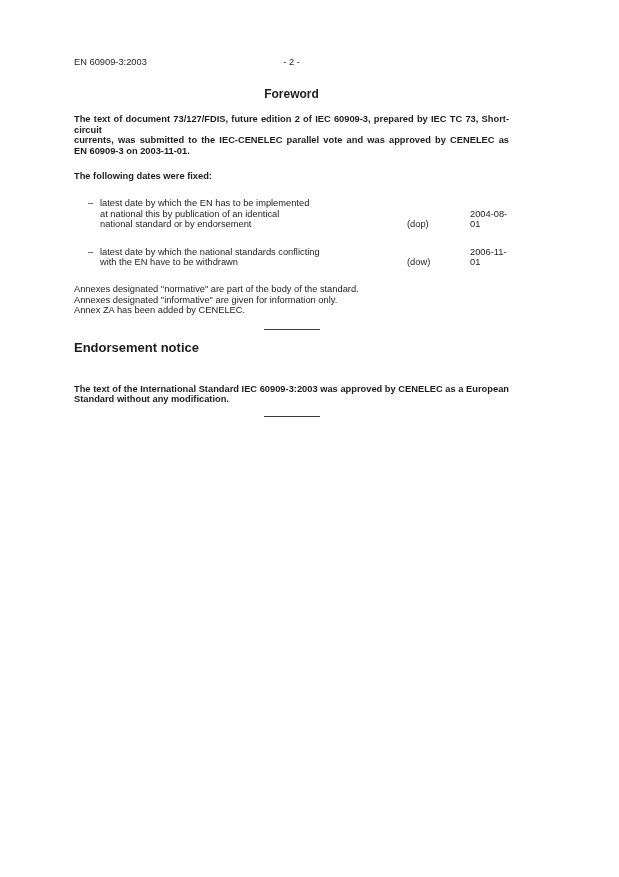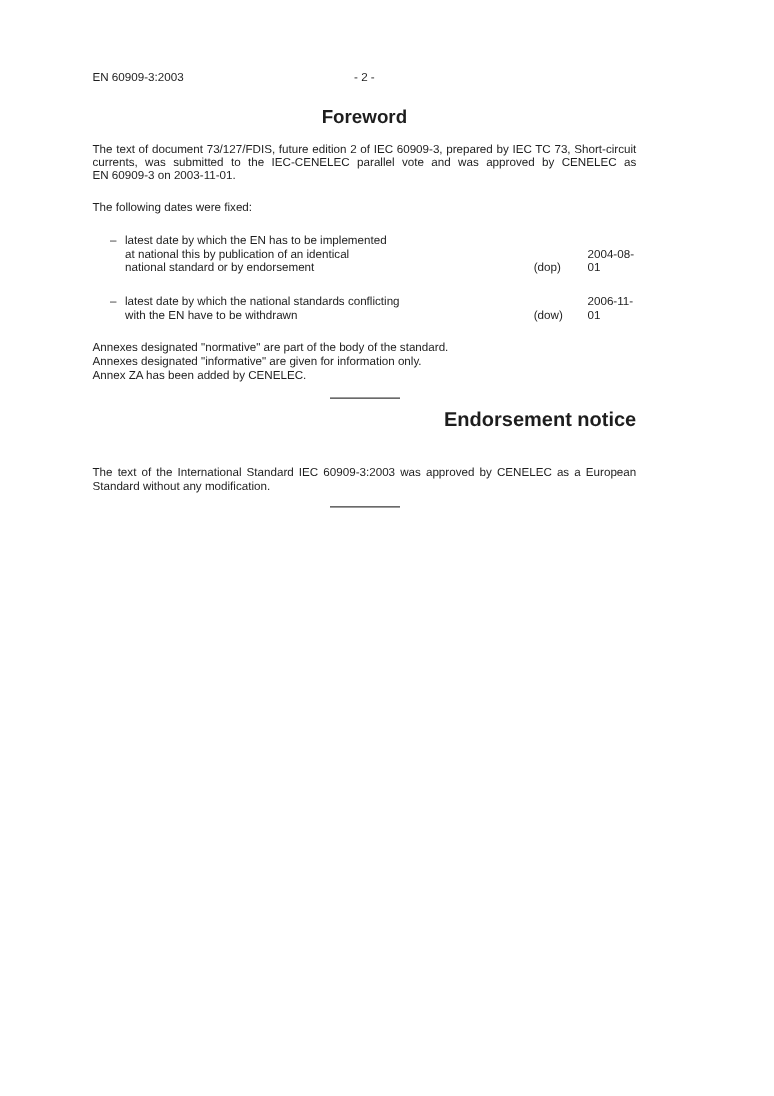--- a/index.html
+++ b/index.html
@@ -13,48 +13,48 @@
     -webkit-font-smoothing:antialiased;
   }
   .page { padding:57px 74px 0 74px; box-sizing:border-box; width:583px; height:877px; position:relative; }
 
   .header { position:relative; height:11px; }
   .hdr-left { position:absolute; left:0; top:0; }
   .hdr-center { position:absolute; left:50%; transform:translateX(-50%); top:0; }
 
   .title {
     margin:20px 0 0 0;
-    font-size:15px; font-weight:bold; text-align:center; line-height:12px;
+    font-size:12px; font-weight:bold; text-align:center; line-height:12px;
   }
 
-  .para { margin:0; }
+  .para { margin:0;font-weight:bold; }
   .intro { margin-top:14px; }
   .jline { text-align:justify; text-align-last:justify; }
 
   .dates-intro { margin-top:15px; }
 
   .date-item { position:relative; margin-top:16px; padding-left:26px; }
   .date-item.second { margin-top:17px; }
   .dash { position:absolute; left:14px; top:0; }
-  .date-label { position:absolute; left:353px; bottom:0; }
+  .date-label { position:absolute; left:333px; bottom:0; }
   .date-value { position:absolute; left:396px; bottom:0;margin-top:20px; }
 
   .annex-notes { margin-top:16px; }
   .annex-notes div { white-space:nowrap; }
 
   .separator {
     width:56px; height:0;
     border-top:1px solid #3a3a3a;
     margin:13px auto 0 auto;
   }
   .separator.last { margin-top:11px; }
 
   .title2 {
     margin:12px 0 0 0;
-    font-size:16px; font-weight:bold; text-align:right; line-height:12px;
+    font-size:13px; font-weight:bold; text-align:left; line-height:12px;
   }
   .endorsement-body { margin-top:30px; }
 </style>
 </head>
 <body>
 
 <div class="page">
 
   <div class="header">
     <span class="hdr-left">EN 60909-3:2003</span>

